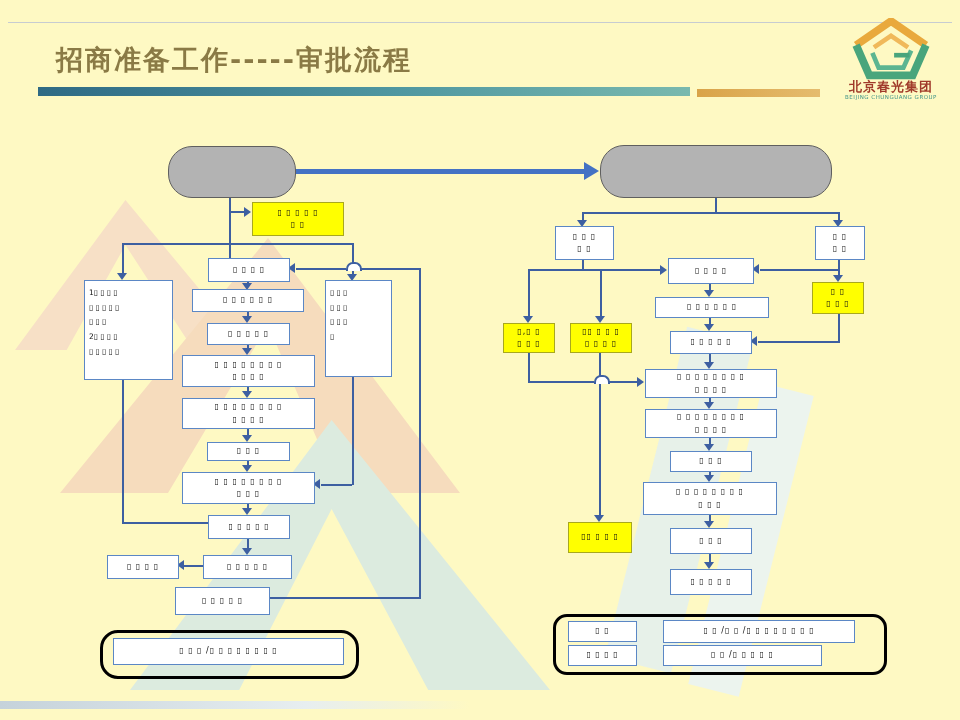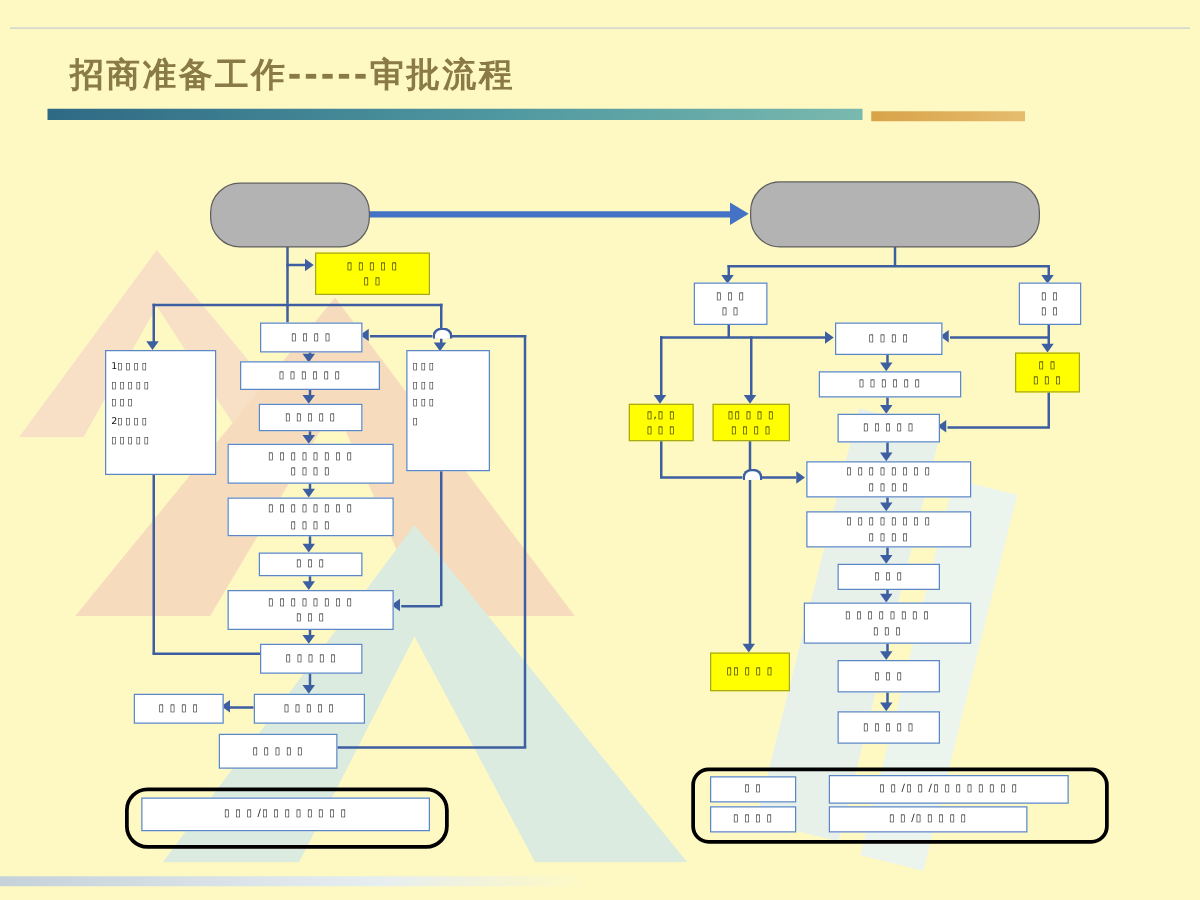--- a/index.html
+++ b/index.html
@@ -54,20 +54,31 @@
               clip-path:polygon(0 100%,48% 0,100% 100%,71% 100%,48% 33%,26% 100%);"></div>
   <div class="wm" style="left:645px;top:330px;width:68px;height:340px;background:#e7f1e9;transform:rotate(14deg);"></div>
   <div class="wm" style="left:725px;top:385px;width:52px;height:310px;background:#ecf4ee;transform:rotate(14deg);"></div>
 
   <div class="topline"></div>
   <div class="title">招商准备工作-----审批流程</div>
   <div class="bar-teal"></div>
   <div class="bar-gold"></div>
   <div class="bar-bottom"></div>
 
+  <div class="logo">
+    <svg width="80" height="62" viewBox="0 0 100 80" style="display:block;margin:0 auto;">
+      <polyline points="5,35 50,4 95,35" fill="none" stroke="#e9a93c" stroke-width="10"></polyline>
+      <polyline points="28,38 50,23 72,38" fill="none" stroke="#f0b95a" stroke-width="6"></polyline>
+      <polyline points="95,35 78,74 22,74 5,35" fill="none" stroke="#49a57c" stroke-width="10"></polyline>
+      <polyline points="76,42 66,64 34,64 26,45" fill="none" stroke="#5cb591" stroke-width="6"></polyline>
+      <line x1="54" y1="48" x2="74" y2="48" stroke="#49a57c" stroke-width="6"></line>
+    </svg>
+    <div class="logo-cn">北京春光集团</div>
+    <div class="logo-en">BEIJING CHUNGUANG GROUP</div>
+  </div>
 
   <div class="gray" style="left:168px;top:146px;width:126px;height:50px;"><span></span></div>
 
   <div class="hl thick" style="left:294px;width:290px;"></div>
   <div class="ah ah-big" style="left:584px;top:162px;"></div>
 
   <div class="vl" style="left:229px;top:196px;height:47px;"></div>
   <div class="hl" style="left:229px;top:211px;width:15px;"></div>
   <div class="ah ah-r" style="left:244px;top:207px;"></div>
   <div class="hl" style="left:122px;top:243px;width:232px;"></div>

